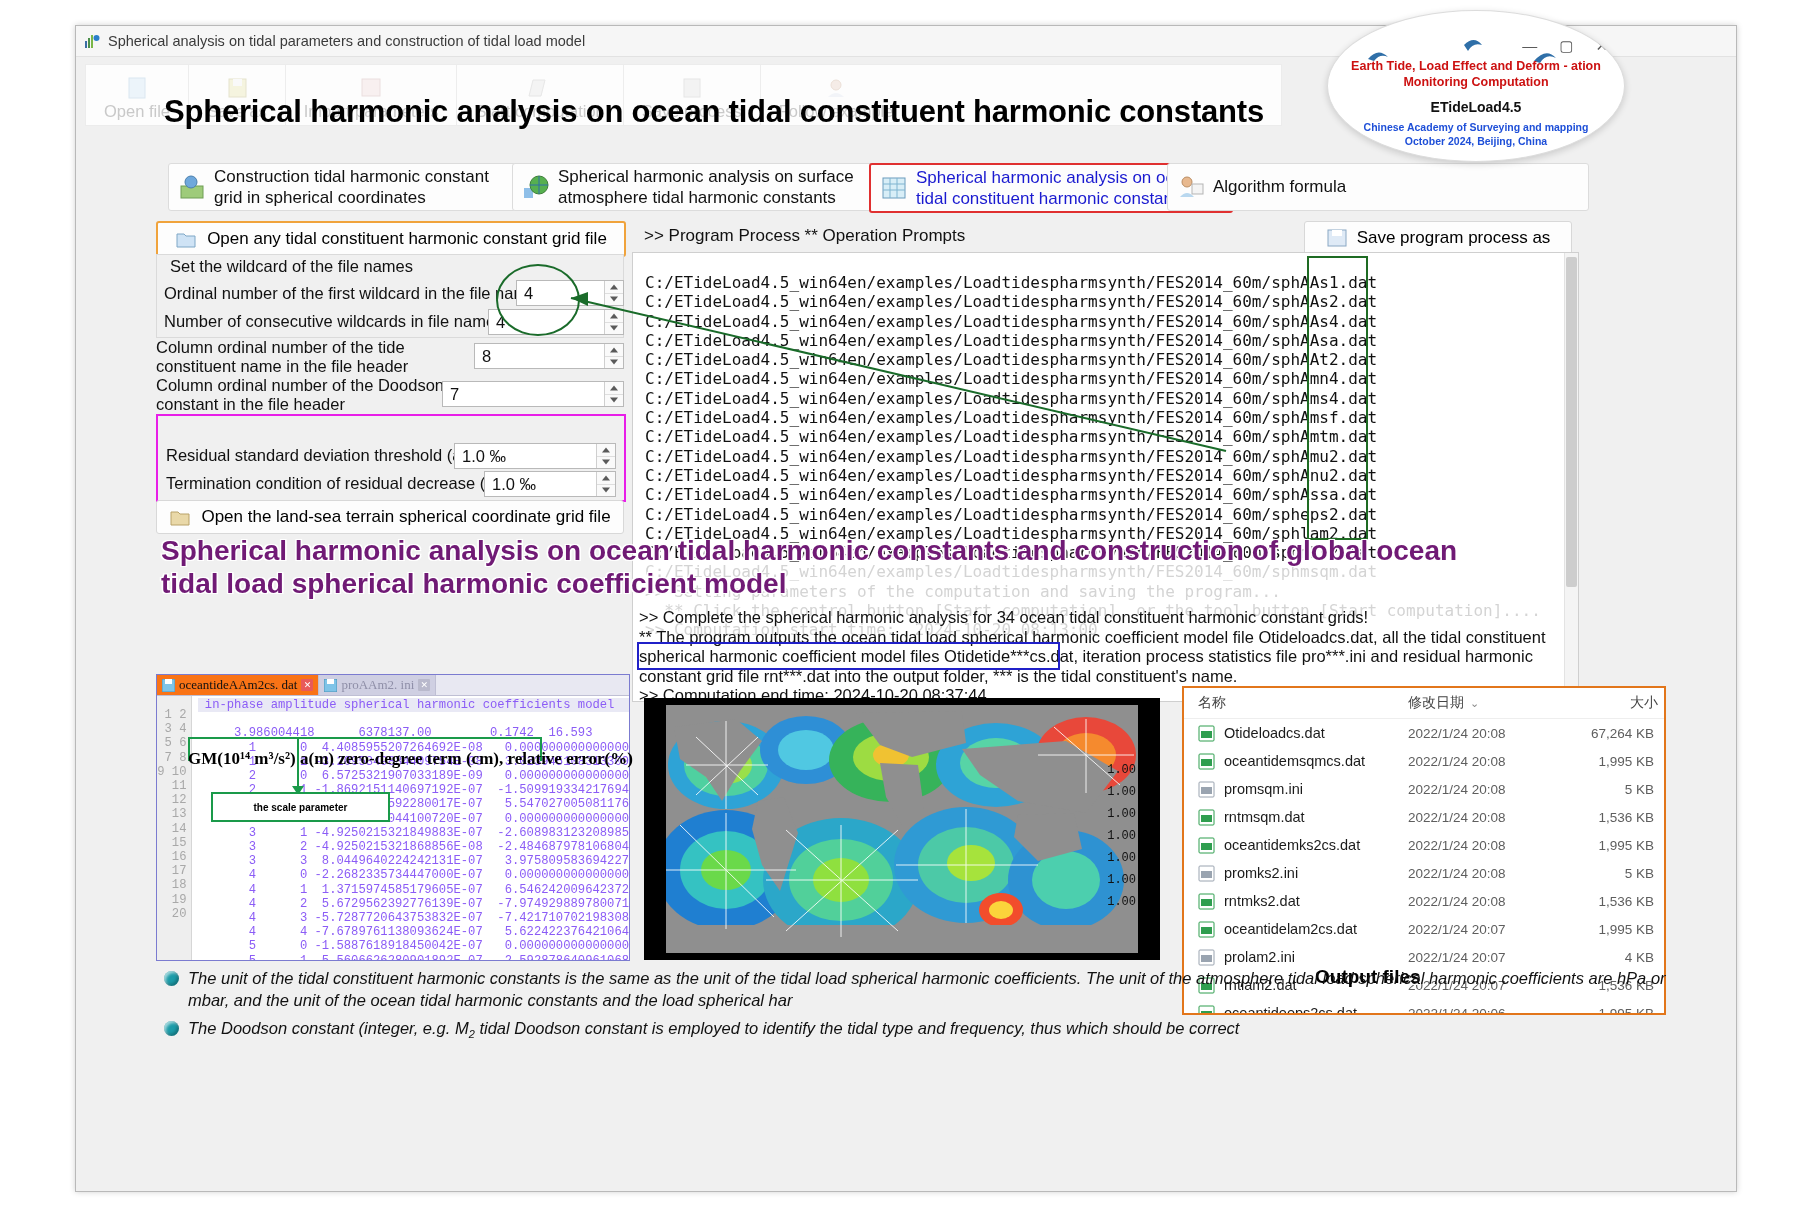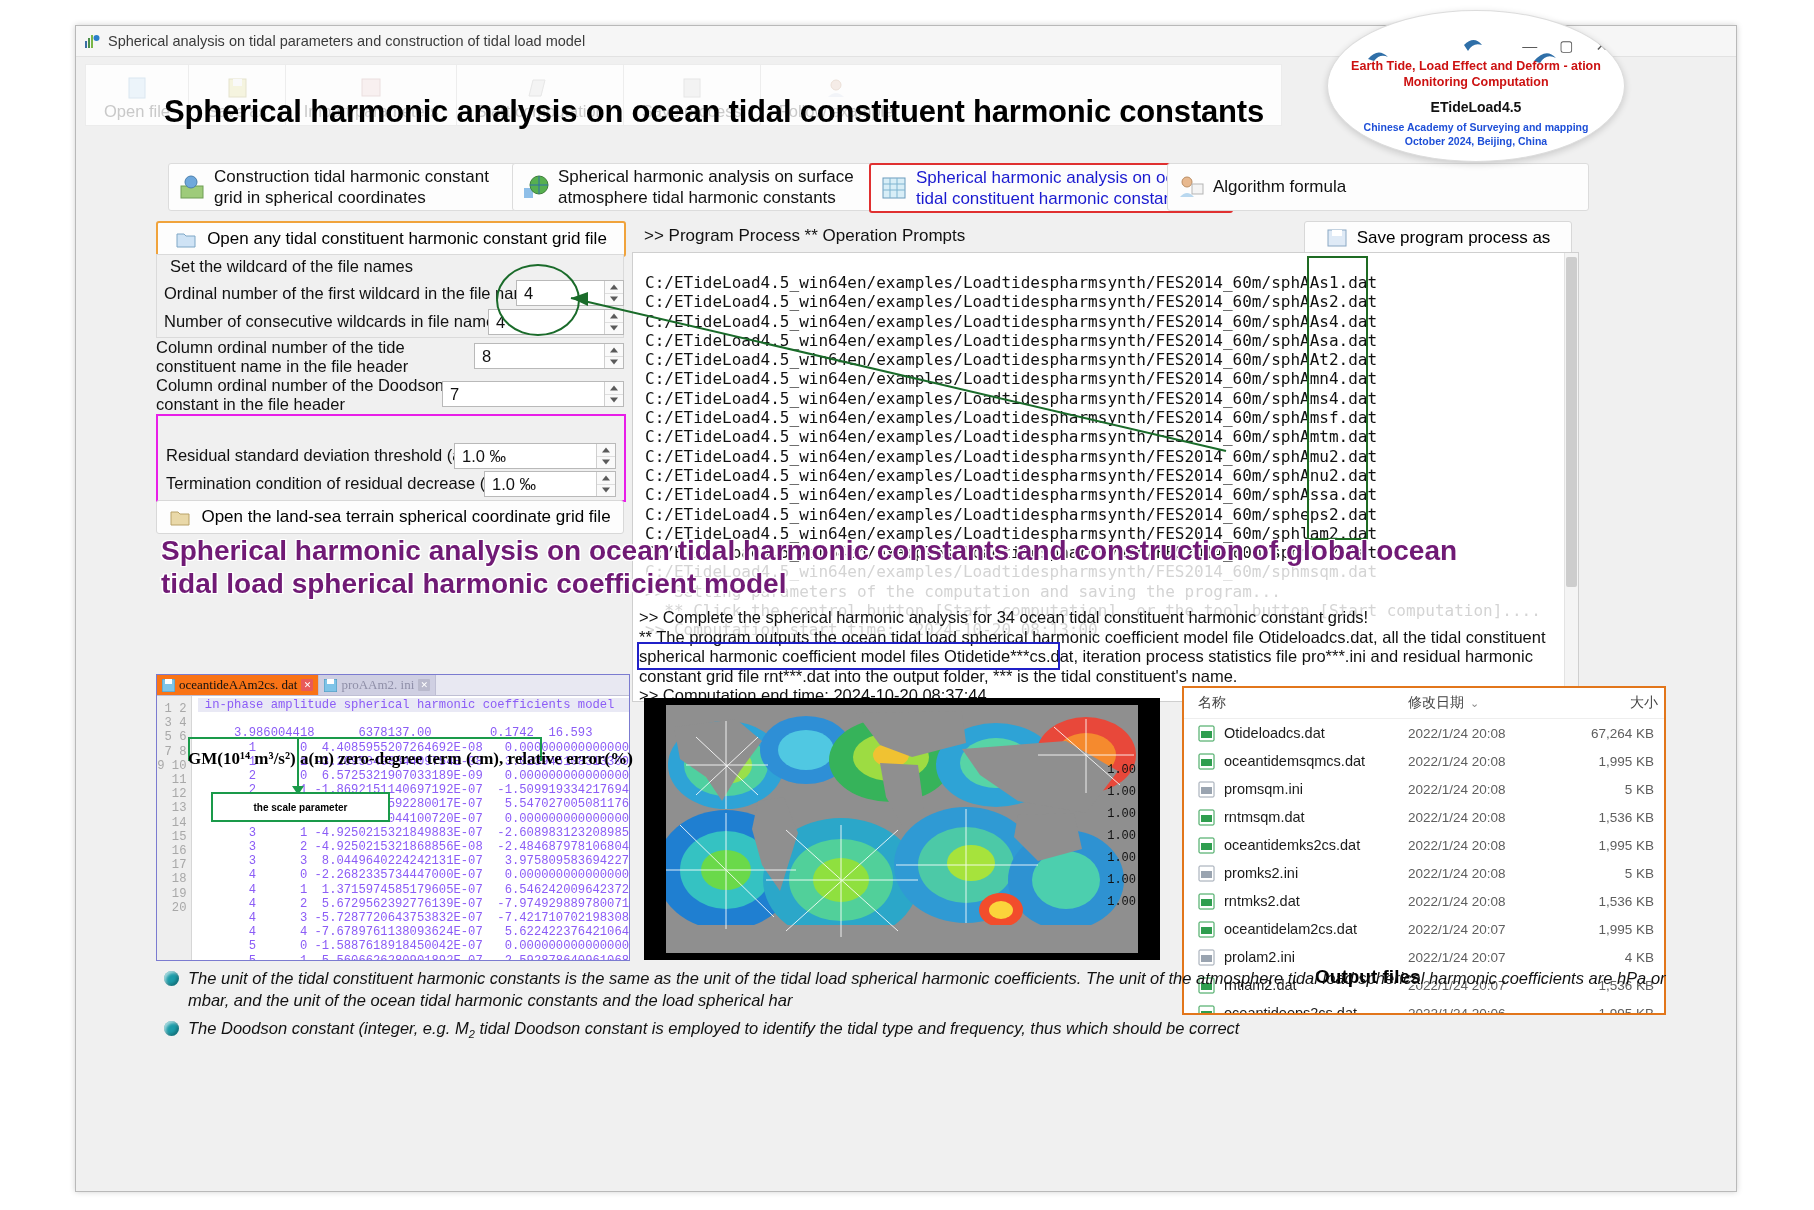--- a/index.html
+++ b/index.html
@@ -74,21 +74,21 @@
   
   #editor{position:absolute;left:80px;top:648px;width:472px;height:285px;background:#fff;border:1px solid #7b7bd0;}
   #edTabs{height:20px;background:#e8e8f2;border-bottom:1px solid #bfbfd4;display:flex;align-items:center;}
   .edtab{display:flex;align-items:center;height:20px;padding:0 5px;font-family:"Liberation Serif",serif;font-size:13px;border-right:1px solid #bfbfd4;}
   .edtab.active{background:#f97316;color:#111;}
   .edtab.inactive{background:#cfcfe2;color:#8f8fa8;}
   .edtab .di{width:13px;height:13px;margin-right:4px;}
   .edtab .xi{margin-left:4px;width:12px;height:12px;background:#e85a5a;color:#fff;font-size:9px;line-height:12px;text-align:center;border-radius:1px;}
   .edtab.inactive .xi{background:#b9b9cc;}
   #edBody{position:relative;height:264px;display:flex;font-family:"Liberation Mono",monospace;font-size:12.2px;}
-  #gutter{width:32px;background:#eeeeee;color:#a8a8a8;text-align:right;padding:6px 4px 0 0;line-height:14.2px;border-right:1px solid #d6d6d6;}
+  #gutter{width:32px;background:#eeeeee;color:#a8a8a8;text-align:right;padding:12px 4px 0 0;line-height:14.2px;border-right:1px solid #d6d6d6;}
   #code{flex:1 1 auto;padding:2px 0 0 6px;line-height:14.2px;white-space:pre;color:#8b5cf6;overflow:hidden;}
   #code .hdrline{background:#e9e9f5;display:block;}
   
   #gmBox{position:absolute;left:112px;top:711px;width:350px;height:22px;border:2px solid #1a9a4a;border-bottom:none;}
   #gmTxt{position:absolute;left:112px;top:723px;font-size:17px;font-weight:bold;color:#000;font-family:"Liberation Serif",serif;white-space:nowrap;}
   #scaleBox{position:absolute;left:135px;top:766px;width:175px;height:26px;border:2px solid #1a9a4a;background:#fff;display:flex;align-items:center;justify-content:center;font-size:10px;font-weight:bold;}
   #scaleArrow{position:absolute;left:221px;top:711px;width:2px;height:56px;background:#1a9a4a;}
   #scaleArrow::after{content:"";position:absolute;left:-5px;bottom:-2px;border-left:6px solid transparent;border-right:6px solid transparent;border-top:9px solid #1a9a4a;}
 
   

